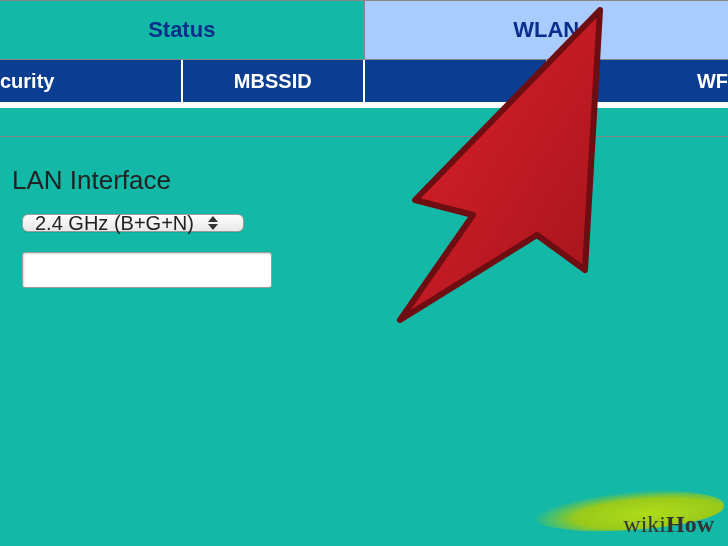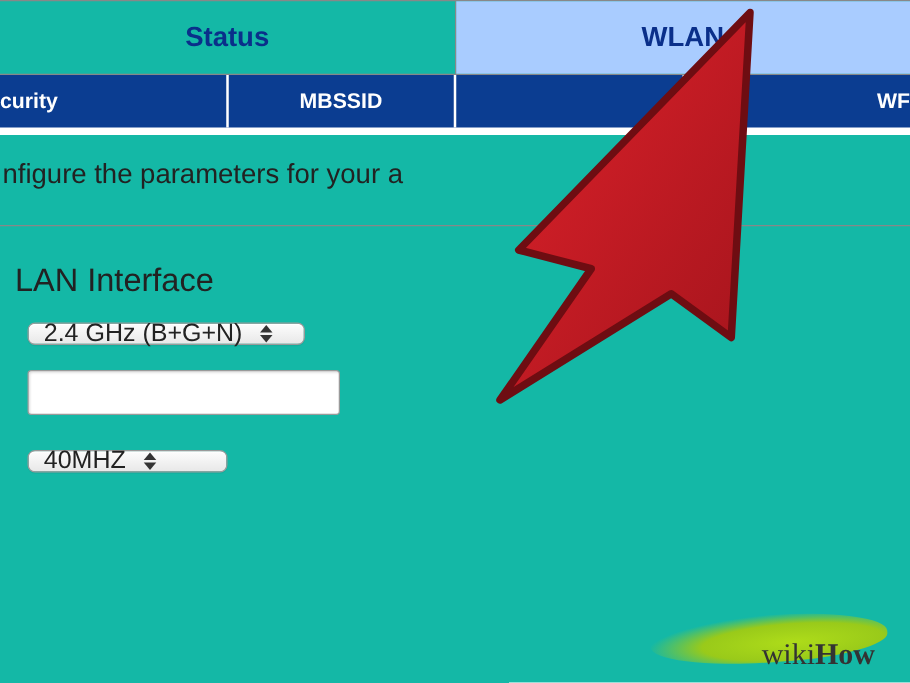--- a/index.html
+++ b/index.html
@@ -7,21 +7,21 @@
   .page { position: relative; width: 728px; height: 546px; background: #14b8a6; }
 
   
   .tabs-top { display: flex; height: 60px; border-top: 1px solid #888; border-bottom: 1px solid #888; }
   .tab-top { flex: 1; display: flex; align-items: center; justify-content: center; font-weight: bold; font-size: 22px; color: #0a2f8a; border-right: 1px solid #888; cursor: pointer; }
   .tab-top:last-child { border-right: none; }
   .tab-top.active { background: #a9ccff; }
 
   
   .tabs-sub { display: flex; height: 48px; background: #0b3d91; color: #fff; border-bottom: 6px solid #fff; }
-  .tab-sub { flex: 1; display: flex; align-items: center; justify-content: center; font-weight: bold; font-size: 17px; border-right: 2px solid #fff; cursor: pointer; }
+  .tab-sub { flex: 1; display: flex; align-items: center; justify-content: center; font-weight: bold; font-size: 20px; border-right: 2px solid #fff; cursor: pointer; }
   .tab-sub:last-child { border-right: none; }
   .tab-sub.first { justify-content: flex-start; padding-left: 0; }
   .tab-sub.last { justify-content: flex-end; padding-right: 0; }
 
   
   .content { padding: 0 0 0 8px; }
   .page-title { color: #0b3d91; font-size: 40px; font-weight: bold; margin-top: 6px; margin-left: -6px; }
   .desc { font-size: 22px; color: #222; margin-top: 18px; margin-left: -6px; }
   .hr { border: none; border-top: 1px solid #888; margin-top: 28px; margin-left: -8px; }
 
@@ -34,21 +34,21 @@
   .select .caret { display: inline-flex; flex-direction: column; align-items: center; justify-content: center; margin-left: 14px; gap: 2px; }
   .select .caret .tri-up { width: 0; height: 0; border-left: 5px solid transparent; border-right: 5px solid transparent; border-bottom: 6px solid #333; }
   .select .caret .tri-down { width: 0; height: 0; border-left: 5px solid transparent; border-right: 5px solid transparent; border-top: 6px solid #333; }
 
   .text-input { display: inline-block; height: 36px; width: 250px; border: 1px solid #9a9a9a; border-radius: 3px; background: #fff; box-shadow: inset 1px 1px 2px rgba(0,0,0,0.15); padding: 0 8px; font-size: 20px; }
 
   
   .arrow-overlay { position: absolute; top: 0; left: 355px; width: 372px; height: 340px; pointer-events: none; }
 
   
-  .watermark { position: absolute; right: 18px; bottom: 0; text-align: right; }
+  .watermark { position: absolute; right: 4px; bottom: 0; text-align: right; }
   .wm-brush { position: absolute; right: 0; bottom: 16px; width: 190px; height: 38px; background: radial-gradient(ellipse at 60% 60%, #bfe00a 0%, #a8cc0a 45%, rgba(168,204,10,0) 72%); transform: rotate(-4deg); border-radius: 40% 50% 45% 50%; opacity: 0.9; }
   .wm-text { position: relative; font-family: Georgia, 'Times New Roman', serif; font-size: 24px; color: #333; padding-right: 10px; padding-bottom: 8px; }
   .wm-text .how { font-weight: bold; }
 </style>
 </head>
 <body>
 <div class="page">
 
   <div class="tabs-top">
     <div class="tab-top">
@@ -68,49 +68,39 @@
     </div>
     <div class="tab-sub">
       <span></span>
     </div>
     <div class="tab-sub last">
       <span>WF</span>
     </div>
   </div>
 
   <div class="content">
-    <div class="desc">nfigure the parameters for your a</div>
     <hr class="hr">
 
     <div class="section-title">LAN Interface</div>
 
     <div class="form-row">
       <div class="select" style="min-width:222px">
         <span>2.4 GHz (B+G+N)</span>
         <span class="caret">
             <span class="tri-up"></span>
             <span class="tri-down"></span>
           </span>
       </div>
     </div>
 
 
     <div class="form-row">
       <input class="text-input" type="text" value="" style="">
     </div>
 
-    <div class="form-row" style="margin-top:28px">
-      <div class="select" style="min-width:160px">
-        <span>40MHZ</span>
-        <span class="caret">
-            <span class="tri-up"></span>
-            <span class="tri-down"></span>
-          </span>
-      </div>
-    </div>
   </div>
 
   <svg class="arrow-overlay" viewBox="0 0 372 340">
     <defs>
       <linearGradient id="g" x1="0" y1="0" x2="1" y2="1">
         <stop offset="0%" stop-color="#e0222b"></stop>
         <stop offset="100%" stop-color="#a3141c"></stop>
       </linearGradient>
     </defs>
     <path d="M 245 10

